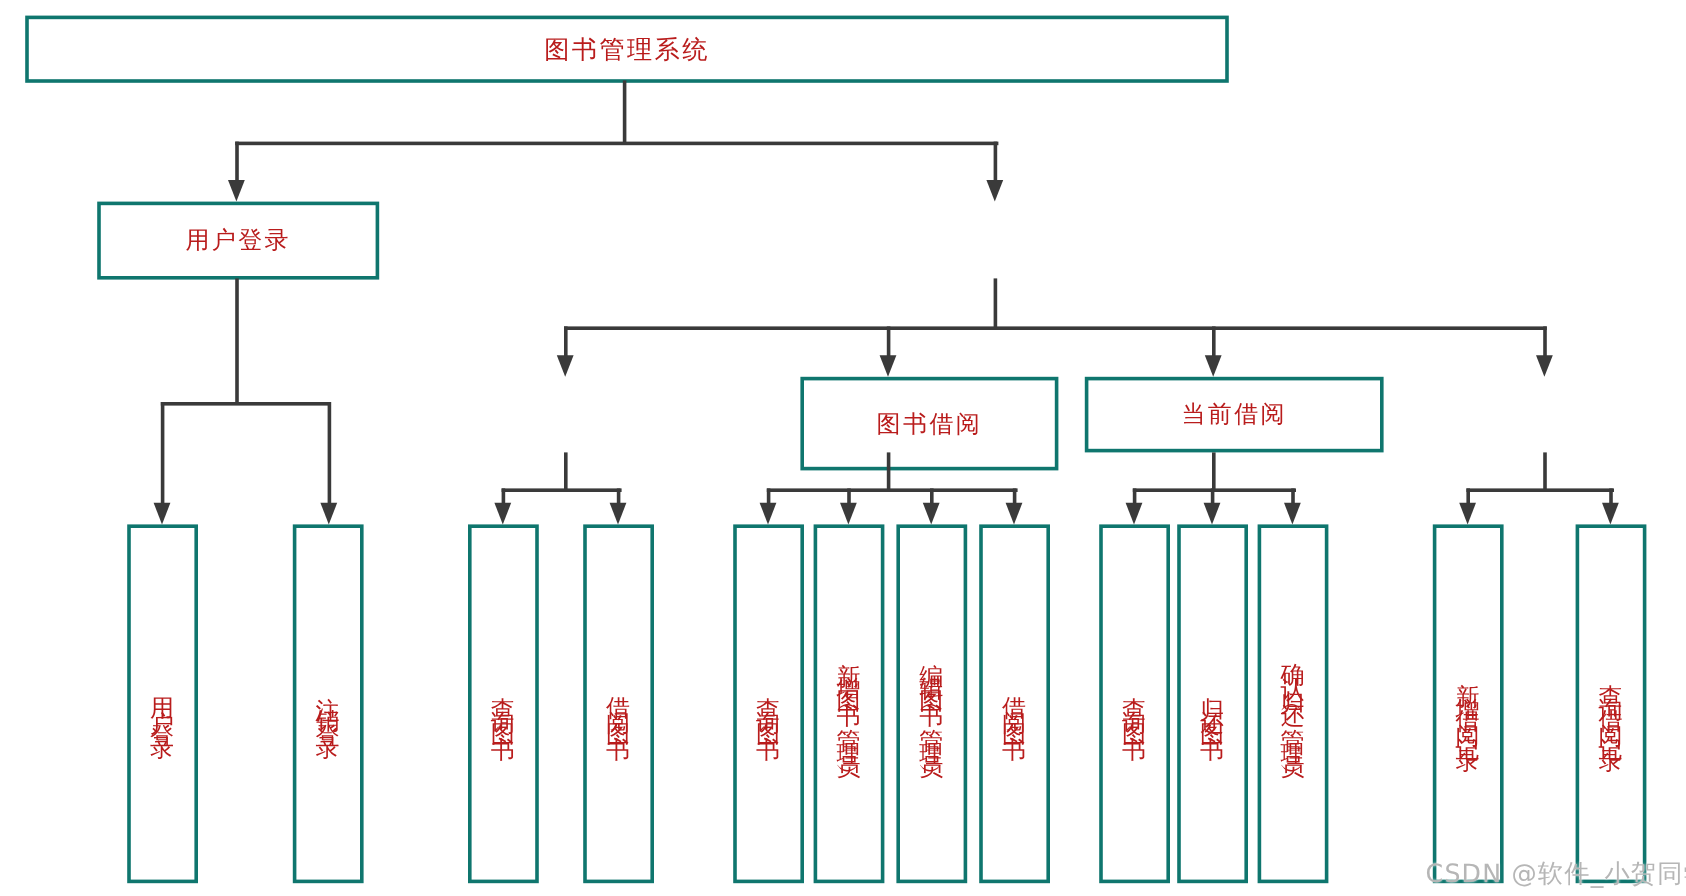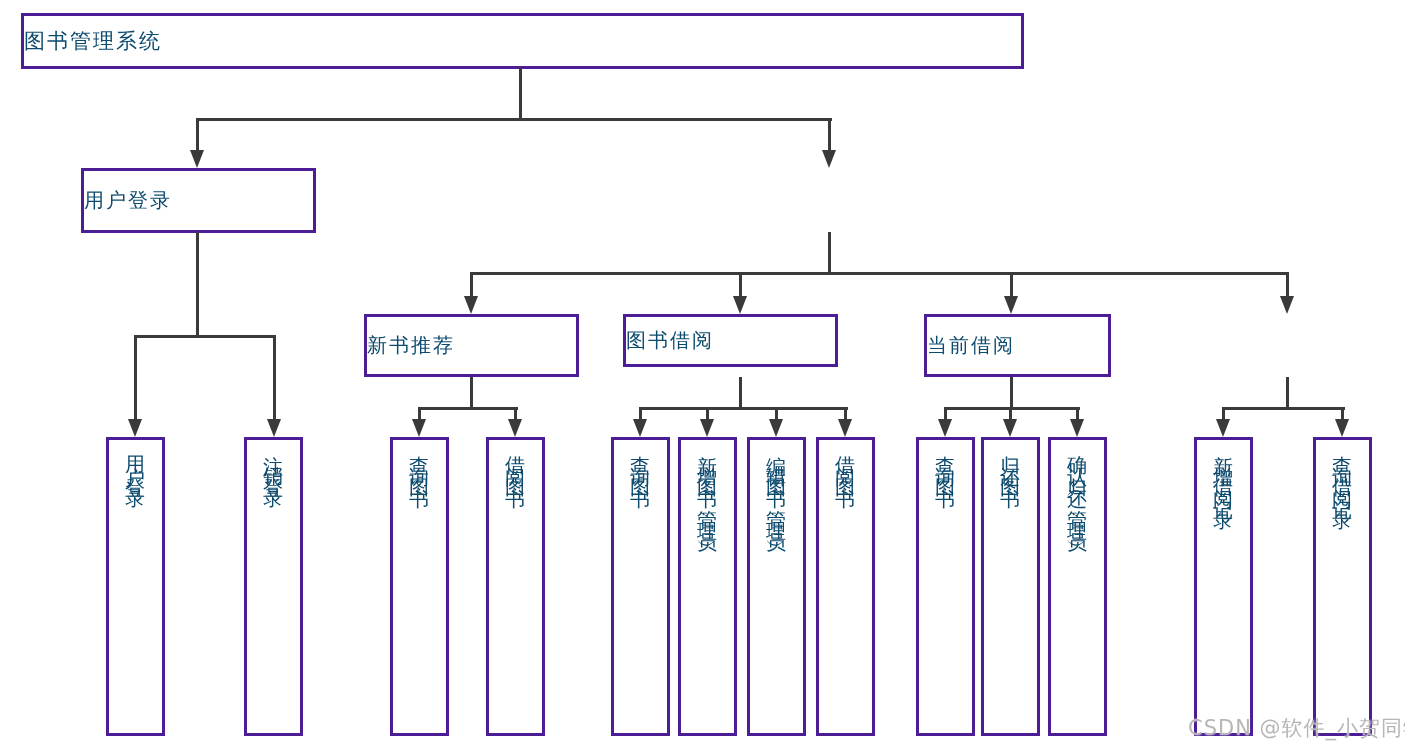--- a/index.html
+++ b/index.html
@@ -6,24 +6,24 @@
   .canvas{
     position:relative;
     width:1405px;height:747px;
     background:#ffffff;
     font-family:"DejaVu Sans","Liberation Sans",sans-serif;
     overflow:hidden;
   }
   .box{
     position:absolute;
     box-sizing:border-box;
-    border:3px solid #4c1d95;
+    border:3px solid #0f766e;
     background:#ffffff;
-    display:flex;align-items:center;justify-content:flex-start;
-    color:#0c4a6e;
+    display:flex;align-items:center;justify-content:center;
+    color:#b91c1c;
   }
   .hbox{font-size:20px;letter-spacing:2px;white-space:nowrap;}
   .rootbox{font-size:21px;letter-spacing:2px;}
   .vbox{
     writing-mode:vertical-rl;
     text-orientation:mixed;
     font-size:20px;
     letter-spacing:11px;
     line-height:1;
     white-space:nowrap;
@@ -53,29 +53,26 @@
 
   <div class="box hbox rootbox" style="left:21px;top:13px;width:1003px;height:56px;">
     <span>图书管理系统</span>
   </div>
 
   <div class="box hbox" style="left:81px;top:168px;width:235px;height:65px;">
     <span>用户登录</span>
   </div>
 
 
-  <div class="box hbox" style="left:364px;top:314px;width:215px;height:63px;">
-    <span>新书推荐</span>
-  </div>
 
-  <div class="box hbox" style="left:623px;top:314px;width:215px;height:53px;">
+  <div class="box hbox" style="left:667px;top:314px;width:215px;height:78px;">
     <span>图书借阅</span>
   </div>
 
-  <div class="box hbox" style="left:924px;top:314px;width:187px;height:63px;">
+  <div class="box hbox" style="left:904px;top:314px;width:249px;height:63px;">
     <span>当前借阅</span>
   </div>
 
 
   <div class="box vbox" style="left:106px;top:437px;width:59px;height:299px;">
     <span>用户登录</span>
   </div>
 
   <div class="box vbox" style="left:244px;top:437px;width:59px;height:299px;">
     <span>注销登录</span>

